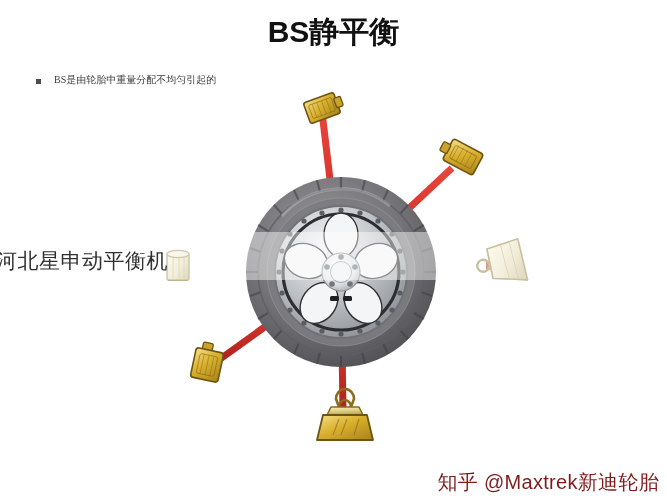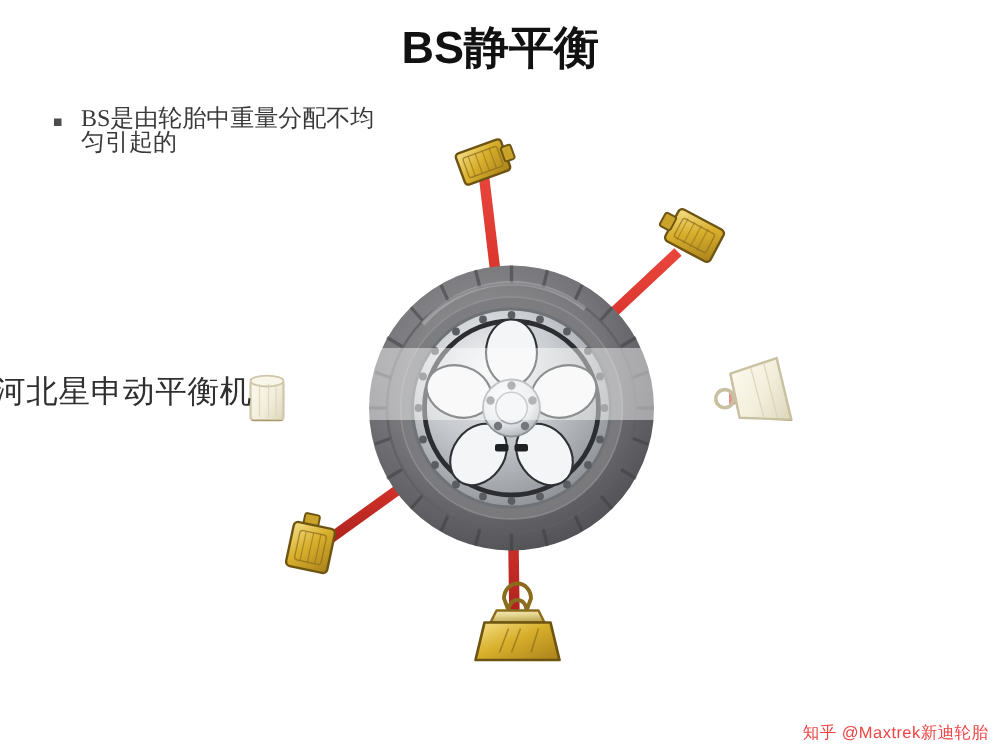--- a/index.html
+++ b/index.html
@@ -51,21 +51,21 @@
   }
   .bullet-mark {
     position: absolute;
     left: 8px;
     top: 7px;
     width: 5px;
     height: 5px;
     background: #4c4c4c;
   }
   .bullet-text {
-    font-size: 16px;
+    font-size: 10px;
     line-height: 16px;
     color: #3a3a3a;
     font-family: "Liberation Serif", "DejaVu Serif", serif;
     display: block;
   }
 
   
   #diagram {
     position: absolute;
     left: 0;
@@ -87,22 +87,22 @@
     font-size: 21px;
     color: #2f2f2f;
     font-family: "Liberation Serif", "DejaVu Serif", serif;
     white-space: nowrap;
     letter-spacing: 0.5px;
   }
   #wm-bottom {
     position: absolute;
     right: 8px;
     bottom: 4px;
-    font-size: 11px;
-    color: #ef4444;
+    font-size: 20px;
+    color: #7f1d1d;
     font-family: "Liberation Sans", "DejaVu Sans", sans-serif;
     white-space: nowrap;
     letter-spacing: 0.3px;
   }
   
   #wash {
     position: absolute;
     left: 0;
     top: 232px;
     width: 667px;

